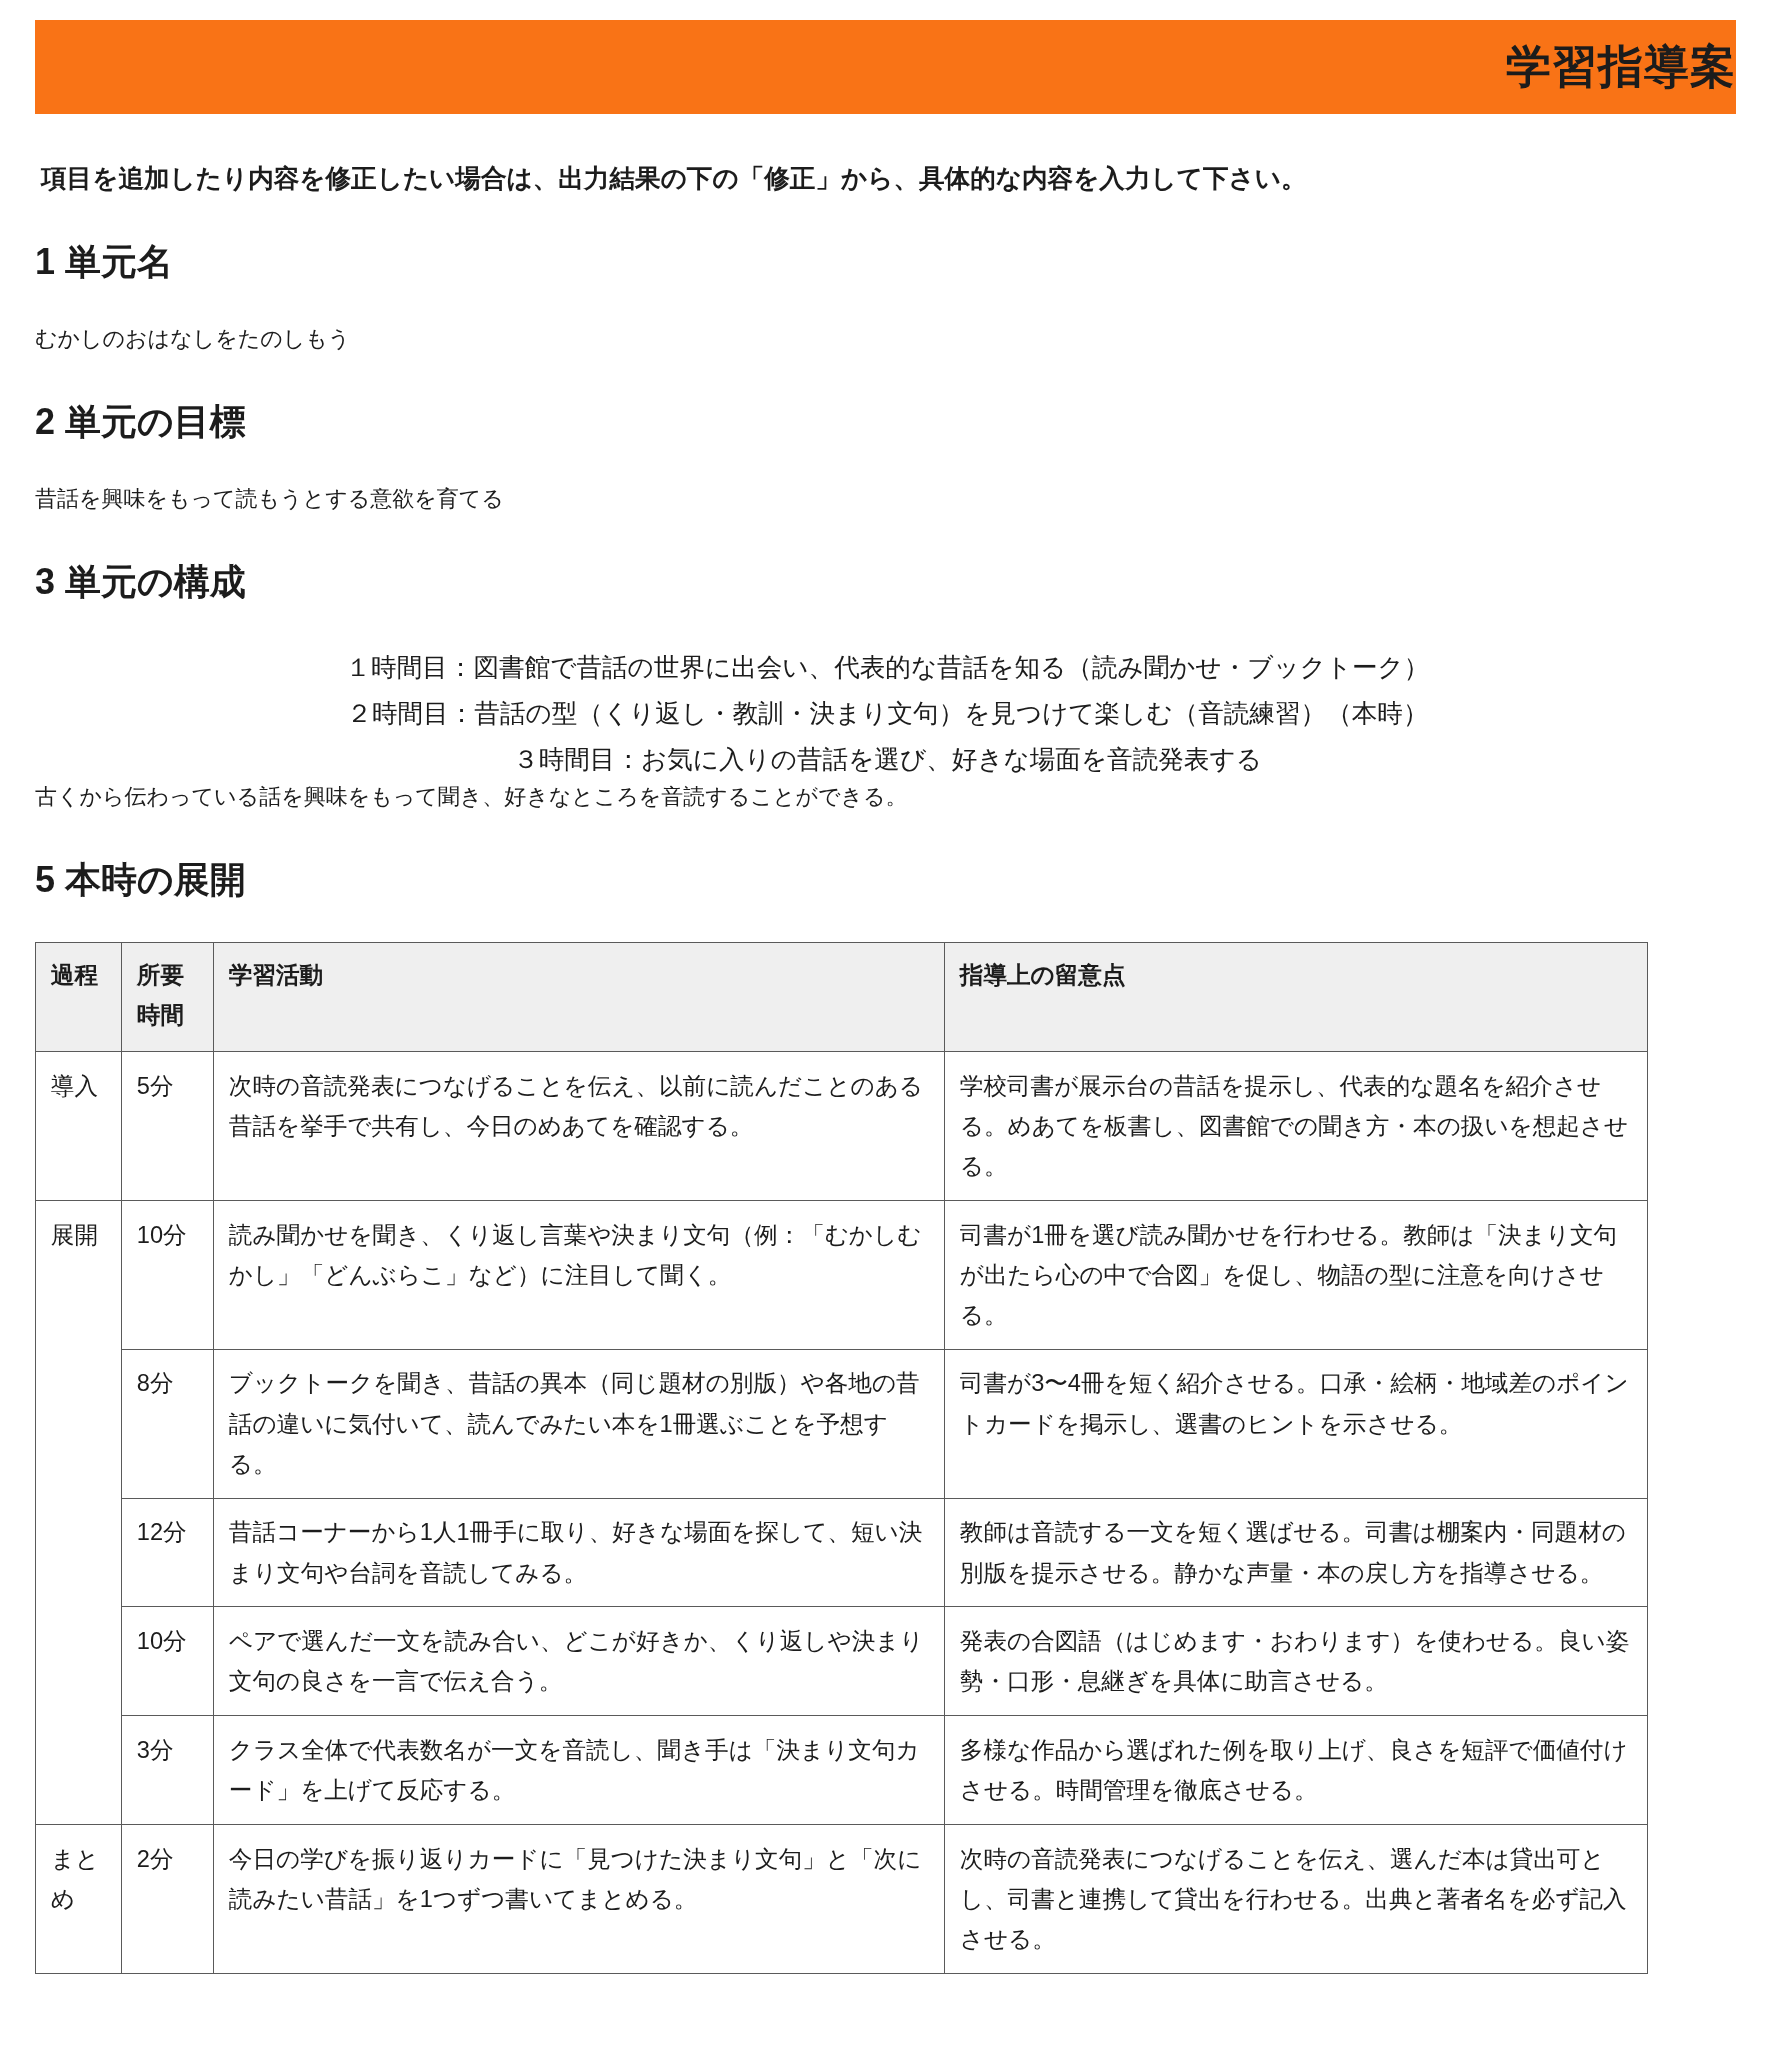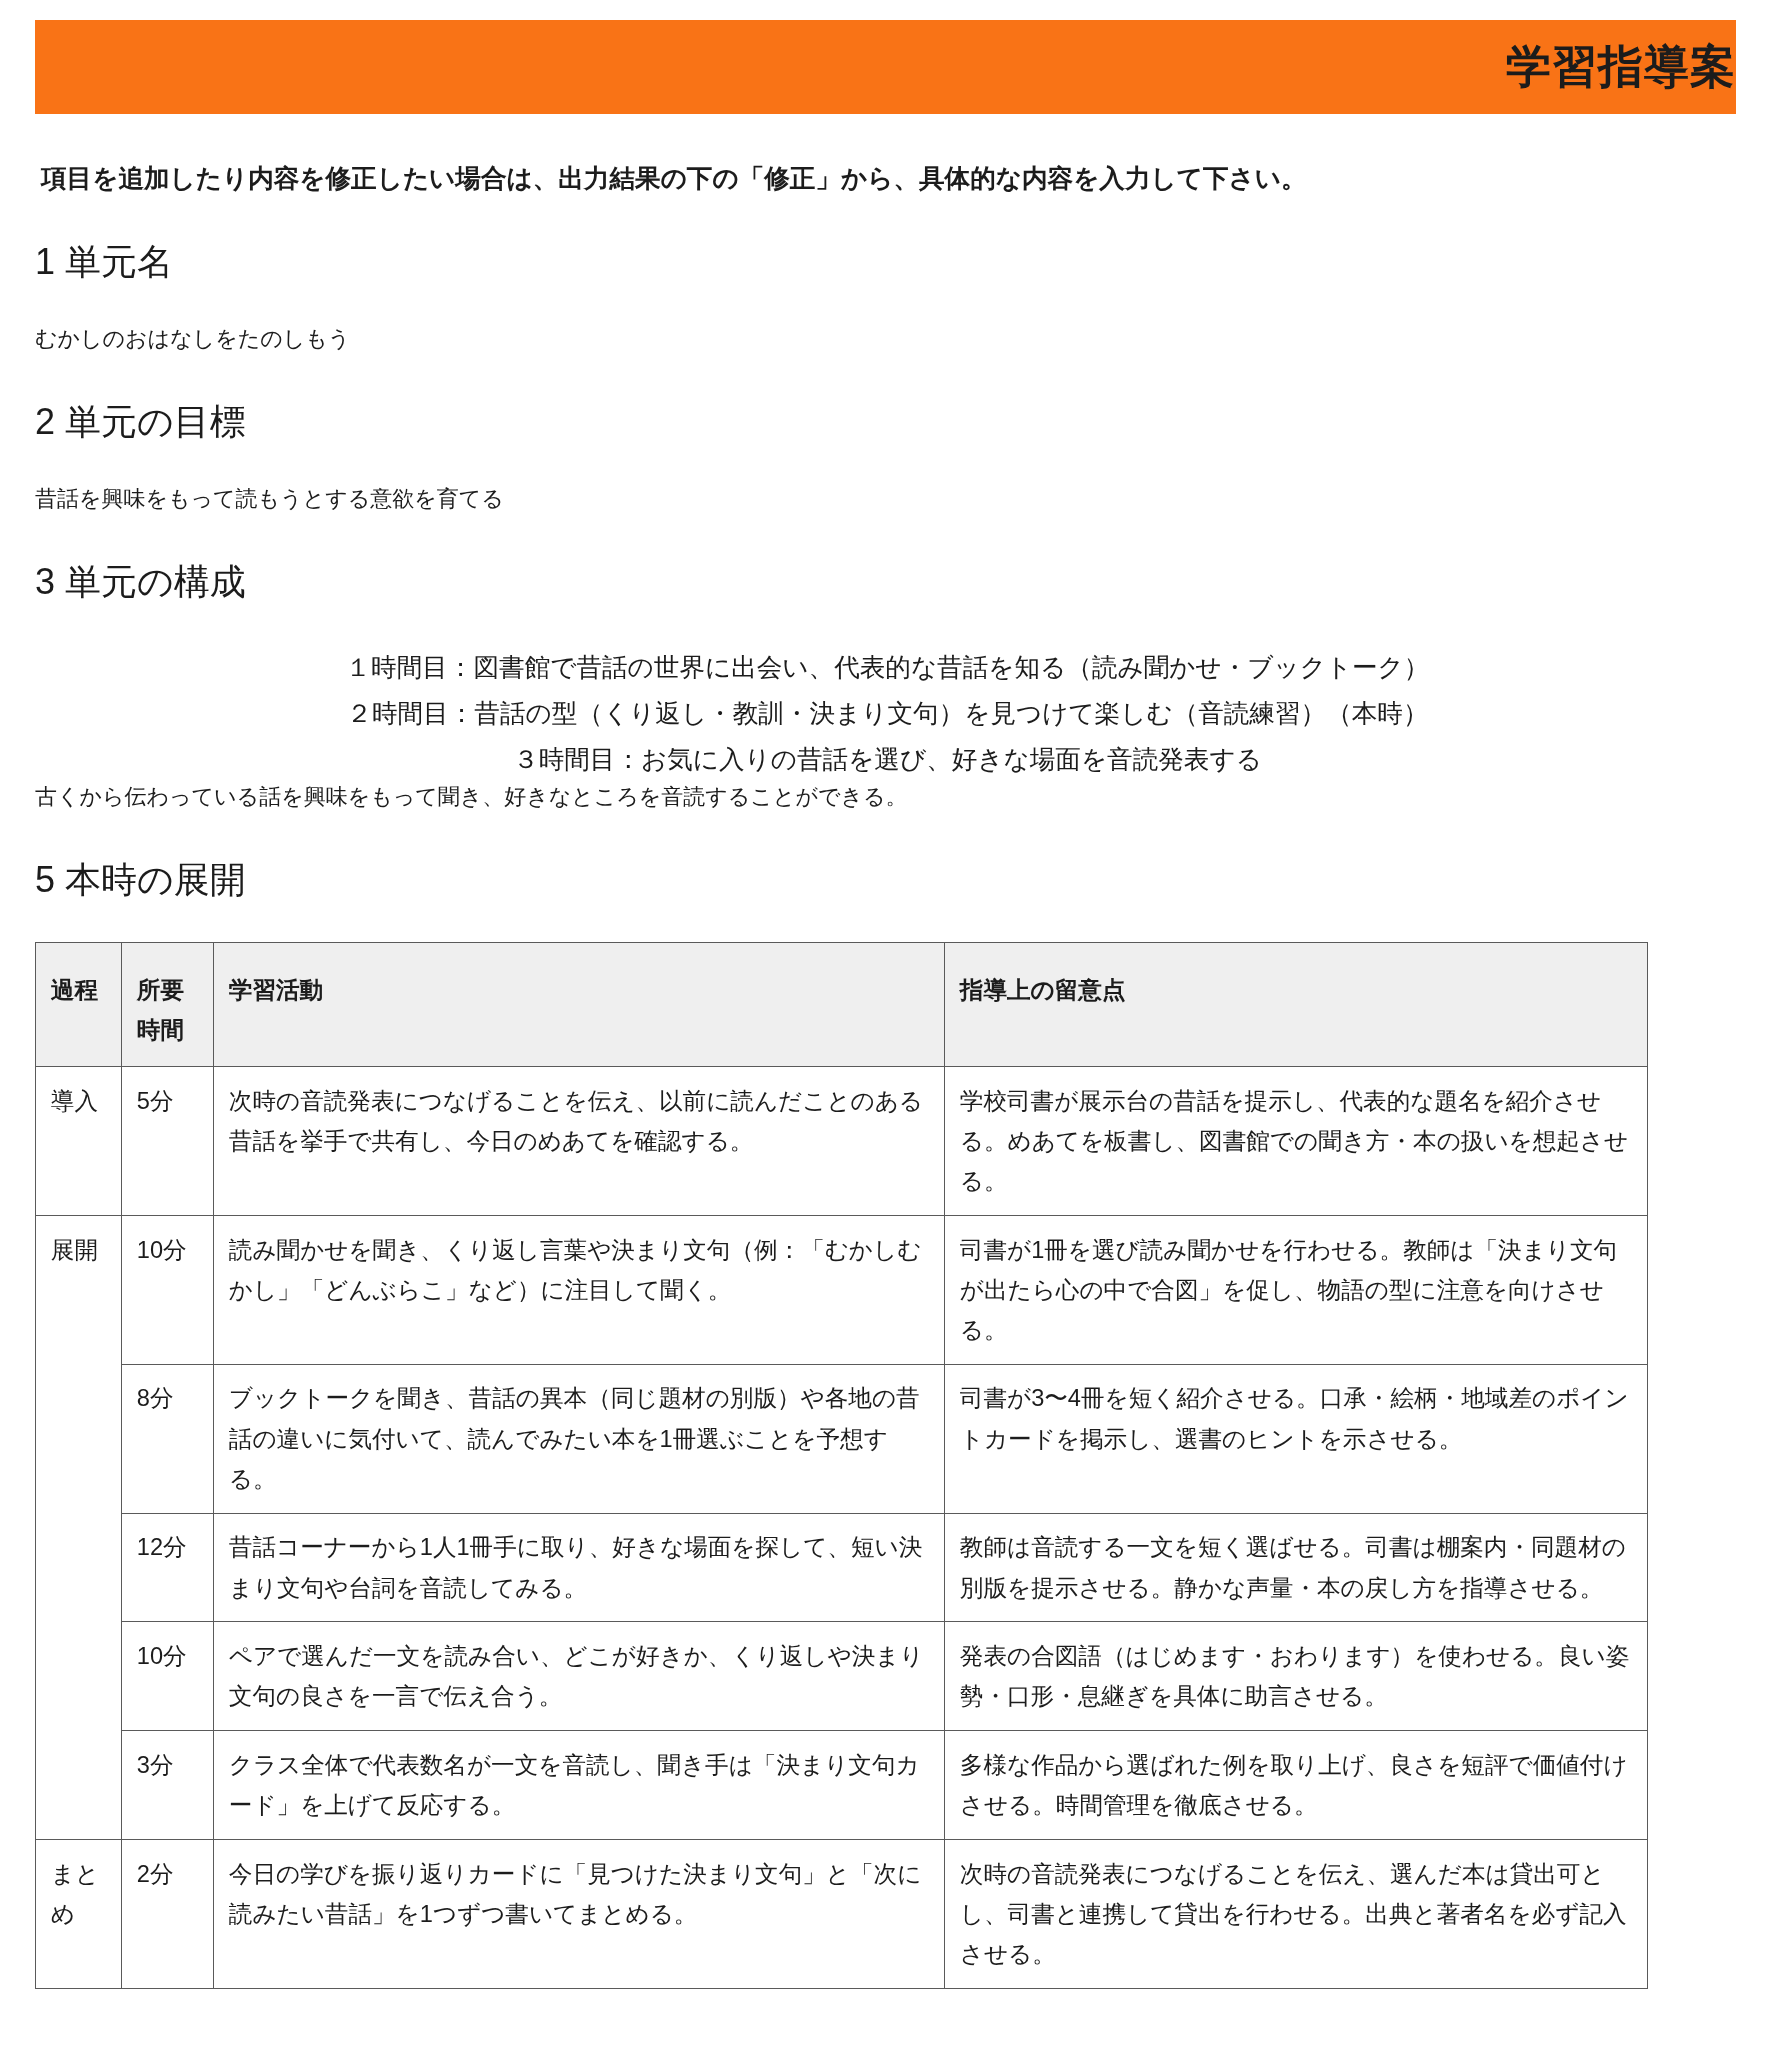--- a/index.html
+++ b/index.html
@@ -29,21 +29,21 @@
   }
   .intro {
     margin: 47px 0 0 6px;
     font-size: 25.6px;
     line-height: 1.35;
     font-weight: bold;
   }
   h2.section-heading {
     margin: 43px 0 37px 0;
     font-size: 36px;
-    font-weight: 400;
+    font-weight: 700;
   }
   p.body-text {
     margin: 0 0 7.9px 0;
     font-size: 22px;
     line-height: 1.4;
   }
   .lines {
     padding-left: 3.9px;
     font-size: 25.6px;
     text-align: center;
@@ -67,21 +67,21 @@
     text-align: left;
     padding: 13.8px 14.8px;
     font-size: 23.6px;
     line-height: 1.7;
     word-break: break-all;
     overflow-wrap: anywhere;
   }
   table.plan th {
     background: #efefef;
     font-weight: 700;
-    padding-top: 27px;
+    padding-top: 12px;
     padding-bottom: 15.8px;
   }
 </style>
 </head>
 <body>
 
 <div class="page">
 
   <div class="title-bar">
     <h1>学習指導案</h1>

